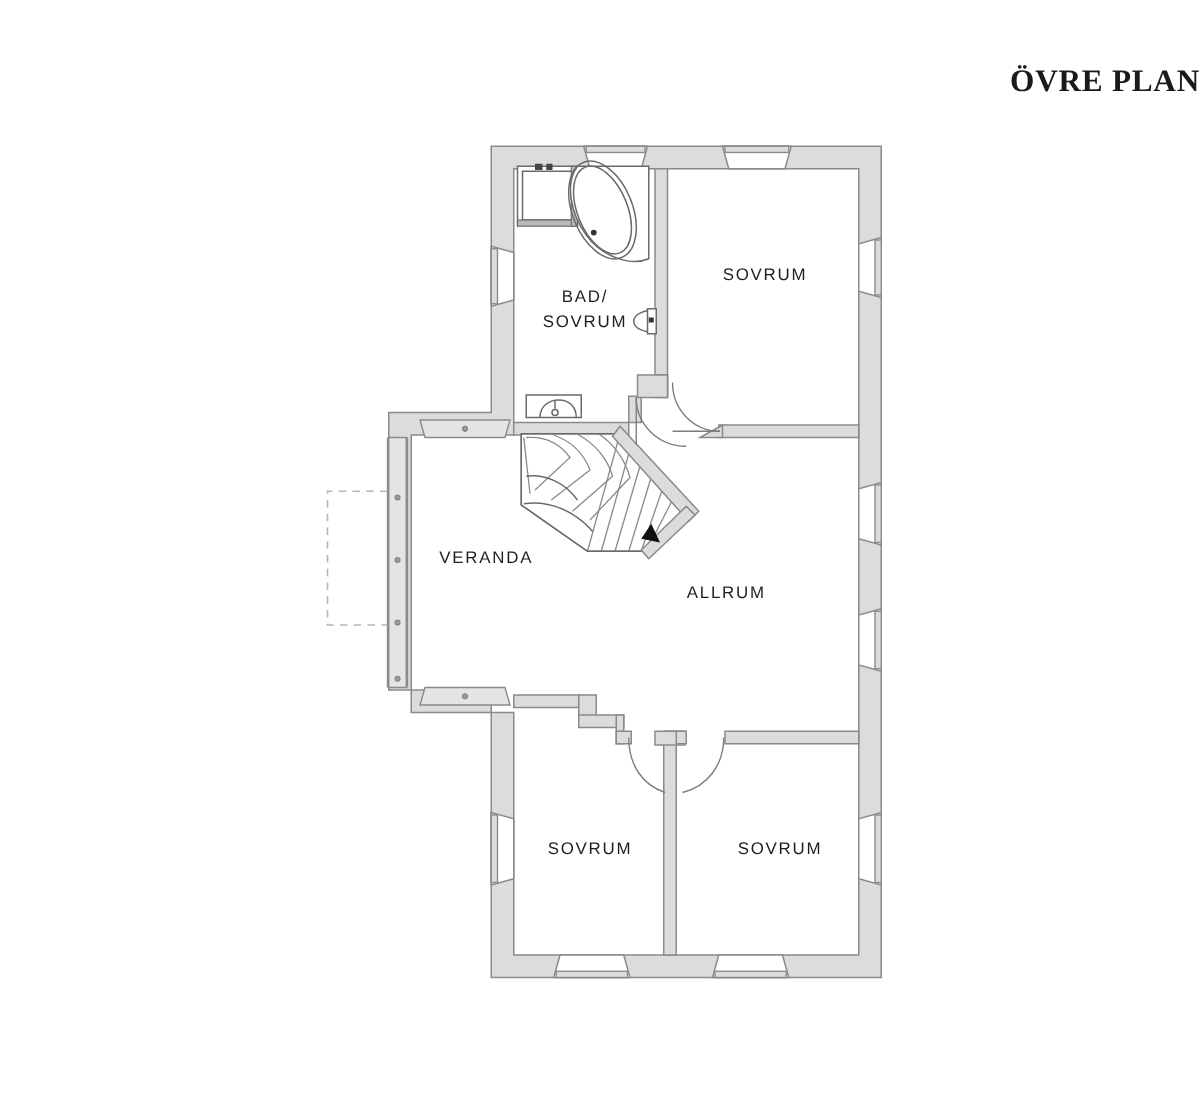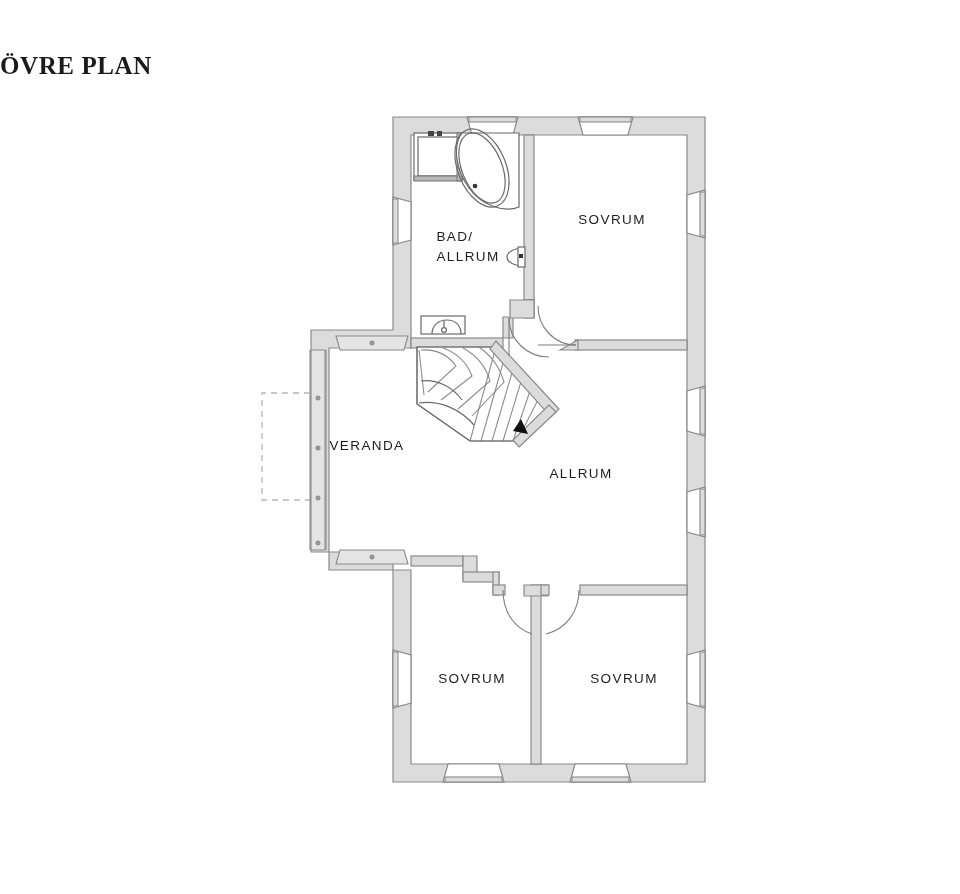--- a/index.html
+++ b/index.html
@@ -18,39 +18,39 @@
     position: relative;
     width: 960px;
     height: 894px;
     background: #ffffff;
   }
   #plan-title {
     position: absolute;
     left: 0;
     top: 52px;
     width: 960px;
-    text-align: left;
+    text-align: right;
     font-family: "Liberation Serif", serif;
     font-weight: bold;
     font-size: 25px;
     letter-spacing: 0.6px;
     color: #1a1a1a;
   }
   #plan-svg {
     position: absolute;
     left: 0;
     top: 0;
   }
   .room-label {
     position: absolute;
     font-family: "Liberation Sans", sans-serif;
     font-size: 13.5px;
     letter-spacing: 1.4px;
     color: #1d1d1d;
-    text-align: left;
+    text-align: center;
     white-space: pre-line;
     line-height: 1.45;
     transform: translate(-50%, -50%);
   }
 </style>
 </head>
 <body>
 
 <div id="plan-root">
 
@@ -276,25 +276,25 @@
       </g>
 
       <g>
         <path class="swing" d="M579,590 C579,612 566,629 546,634"></path>
       </g>
     </g>
 
   </svg>
 
   <div class="room-label" style="left:468px; top:247px;">BAD/
-ALLRUM</div>
+SOVRUM</div>
 
   <div class="room-label" style="left:612px; top:220px;">SOVRUM</div>
 
-  <div class="room-label" style="left:367px; top:446px;">VERANDA</div>
+  <div class="room-label" style="left:389px; top:446px;">VERANDA</div>
 
   <div class="room-label" style="left:581px; top:474px;">ALLRUM</div>
 
   <div class="room-label" style="left:472px; top:679px;">SOVRUM</div>
 
   <div class="room-label" style="left:624px; top:679px;">SOVRUM</div>
 
 </div>
 
 </body></html>

